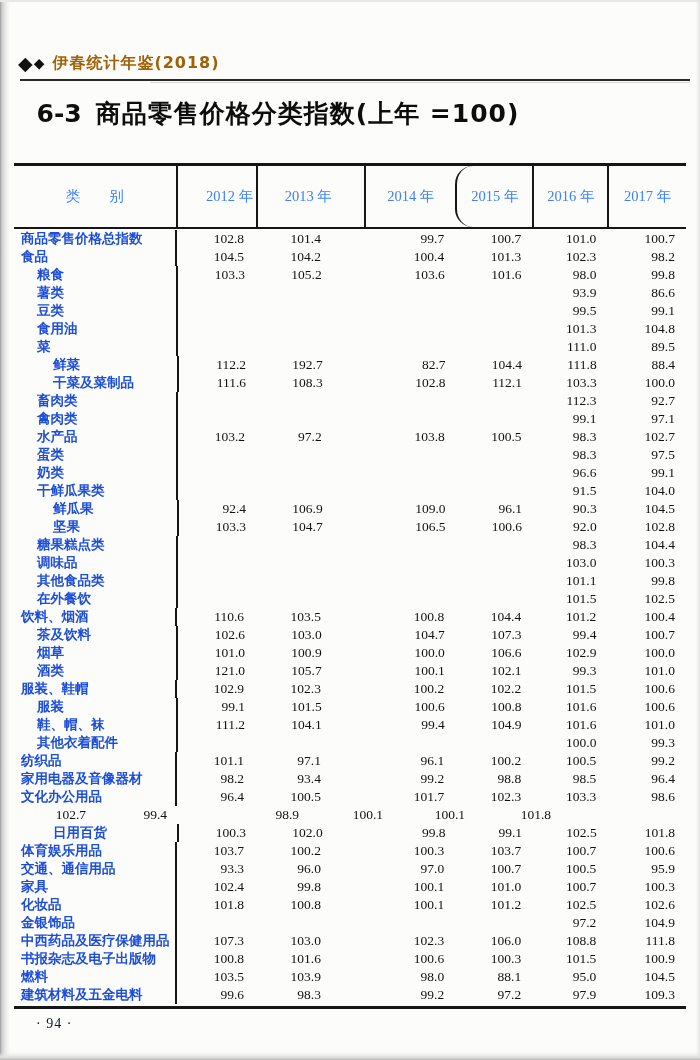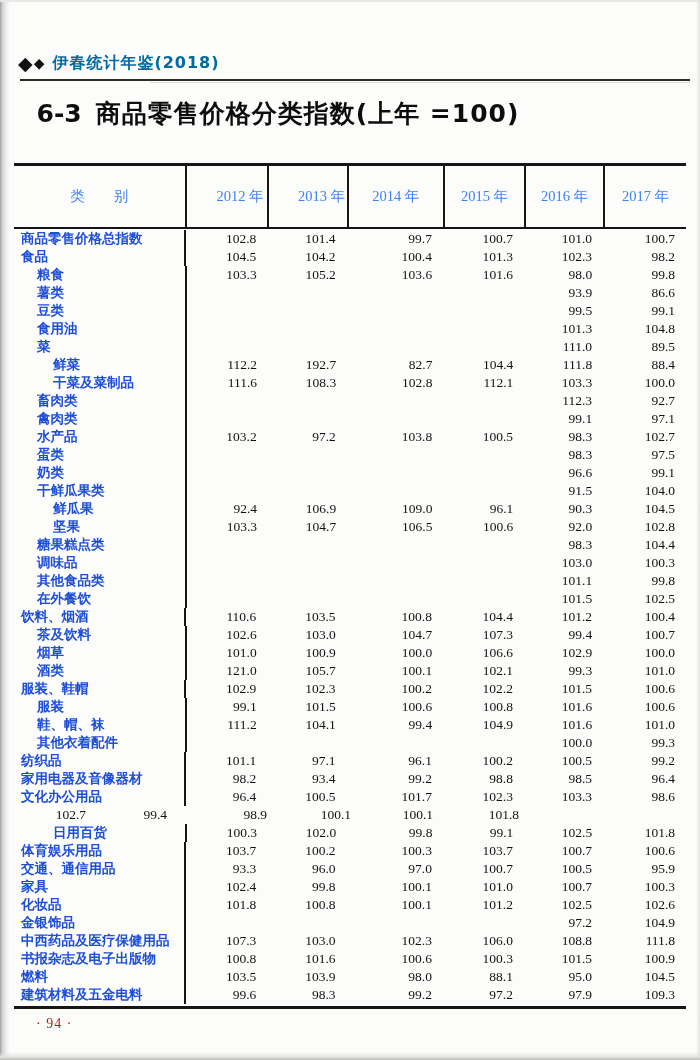--- a/index.html
+++ b/index.html
@@ -15,51 +15,51 @@
   .edge-bottom{position:absolute;left:0;bottom:0;width:700px;height:8px;
     background:linear-gradient(to top,#b9b9b8 0,#e3e3e2 3px,rgba(252,252,251,0) 8px);}
   .edge-top{position:absolute;left:0;top:0;width:700px;height:2px;background:#e8e8e7;}
   .edge-right{position:absolute;right:0;top:0;width:4px;height:1060px;
     background:linear-gradient(to left,#e3e3e2 0,rgba(252,252,251,0) 4px);}
 
   .brand{position:absolute;left:18px;top:49px;height:28px;display:flex;align-items:center;
     font-family:"DejaVu Sans","Liberation Sans",sans-serif;}
   .brand .d1{font-size:19px;line-height:19px;color:#111;}
   .brand .d2{font-size:14px;line-height:14px;color:#111;margin-left:1px;}
-  .brand .brand-text{margin-left:8px;font-size:16px;font-weight:600;letter-spacing:1px;color:#0369a1;}
+  .brand .brand-text{margin-left:8px;font-size:16px;font-weight:600;letter-spacing:1px;color:#a16207;}
   .brand-rule{position:absolute;left:20px;top:79px;width:670px;height:2px;background:#2a2a2a;}
   .brand-rule::after{content:"";position:absolute;left:130px;top:3px;width:540px;height:1px;background:#d9d9d8;}
 
   .page-title{position:absolute;left:0;top:97px;width:556px;text-align:center;
     font-family:"DejaVu Sans","Liberation Sans",sans-serif;
     font-size:25px;font-weight:bold;letter-spacing:1px;color:#0d0d0d;white-space:nowrap;}
   .page-title .title-no{letter-spacing:0;margin-right:14px;}
 
   .yb-table{position:absolute;left:14px;top:163px;width:672px;
     border-top:3px solid #161616;border-bottom:3px solid #161616;box-sizing:border-box;}
   .thead{display:flex;height:63px;border-bottom:2px solid #161616;box-sizing:border-box;}
   .cell{box-sizing:border-box;}
   .label-col{width:179px;}
-  .y0{width:83px;padding-left:26px;} .y1{width:81px;padding-left:27px;} .y2{width:100px;} .y3{width:84px;} .y4{width:82px;} .y5{width:86px;}
+  .y0{width:83px;padding-left:26px;} .y1{width:81px;padding-left:27px;} .y2{width:100px;margin-left:32px;} .y3{width:84px;border-radius:18px;} .y4{width:82px;} .y5{width:86px;}
   .thead .cell{display:flex;align-items:center;justify-content:center;
     font-size:14.5px;color:#3b82f6;white-space:nowrap;}
   .thead .label-col{border-right:2px solid #161616;}
   .thead .ycell + .ycell{border-left:2px solid #161616;}
 
   .tbody{padding:1px 0 2px 0;}
   .trow{display:flex;height:18px;line-height:18px;}
   .trow .label-col{border-right:2px solid #161616;white-space:nowrap;overflow:hidden;
     font-size:13.5px;font-weight:600;color:#1d4ed8;}
   .trow .label-col.ind0{padding-left:7px;}
   .trow .label-col.ind1{padding-left:23px;}
   .trow .label-col.ind2{padding-left:39px;}
   .trow .val{text-align:right;padding-right:11px;font-size:13.5px;color:#121212;
     font-variant-numeric:tabular-nums;}
 
-  .page-number{position:absolute;left:36px;top:1016px;font-size:14px;color:#b91c1c;letter-spacing:1px;}
+  .page-number{position:absolute;left:36px;top:1016px;font-size:14px;color:#0f172a;letter-spacing:1px;}
 </style>
 </head>
 <body>
 
 <div class="edge-left"></div>
 <div class="edge-top"></div>
 <div class="edge-right"></div>
 <div class="edge-bottom"></div>
 
 <div class="brand">

